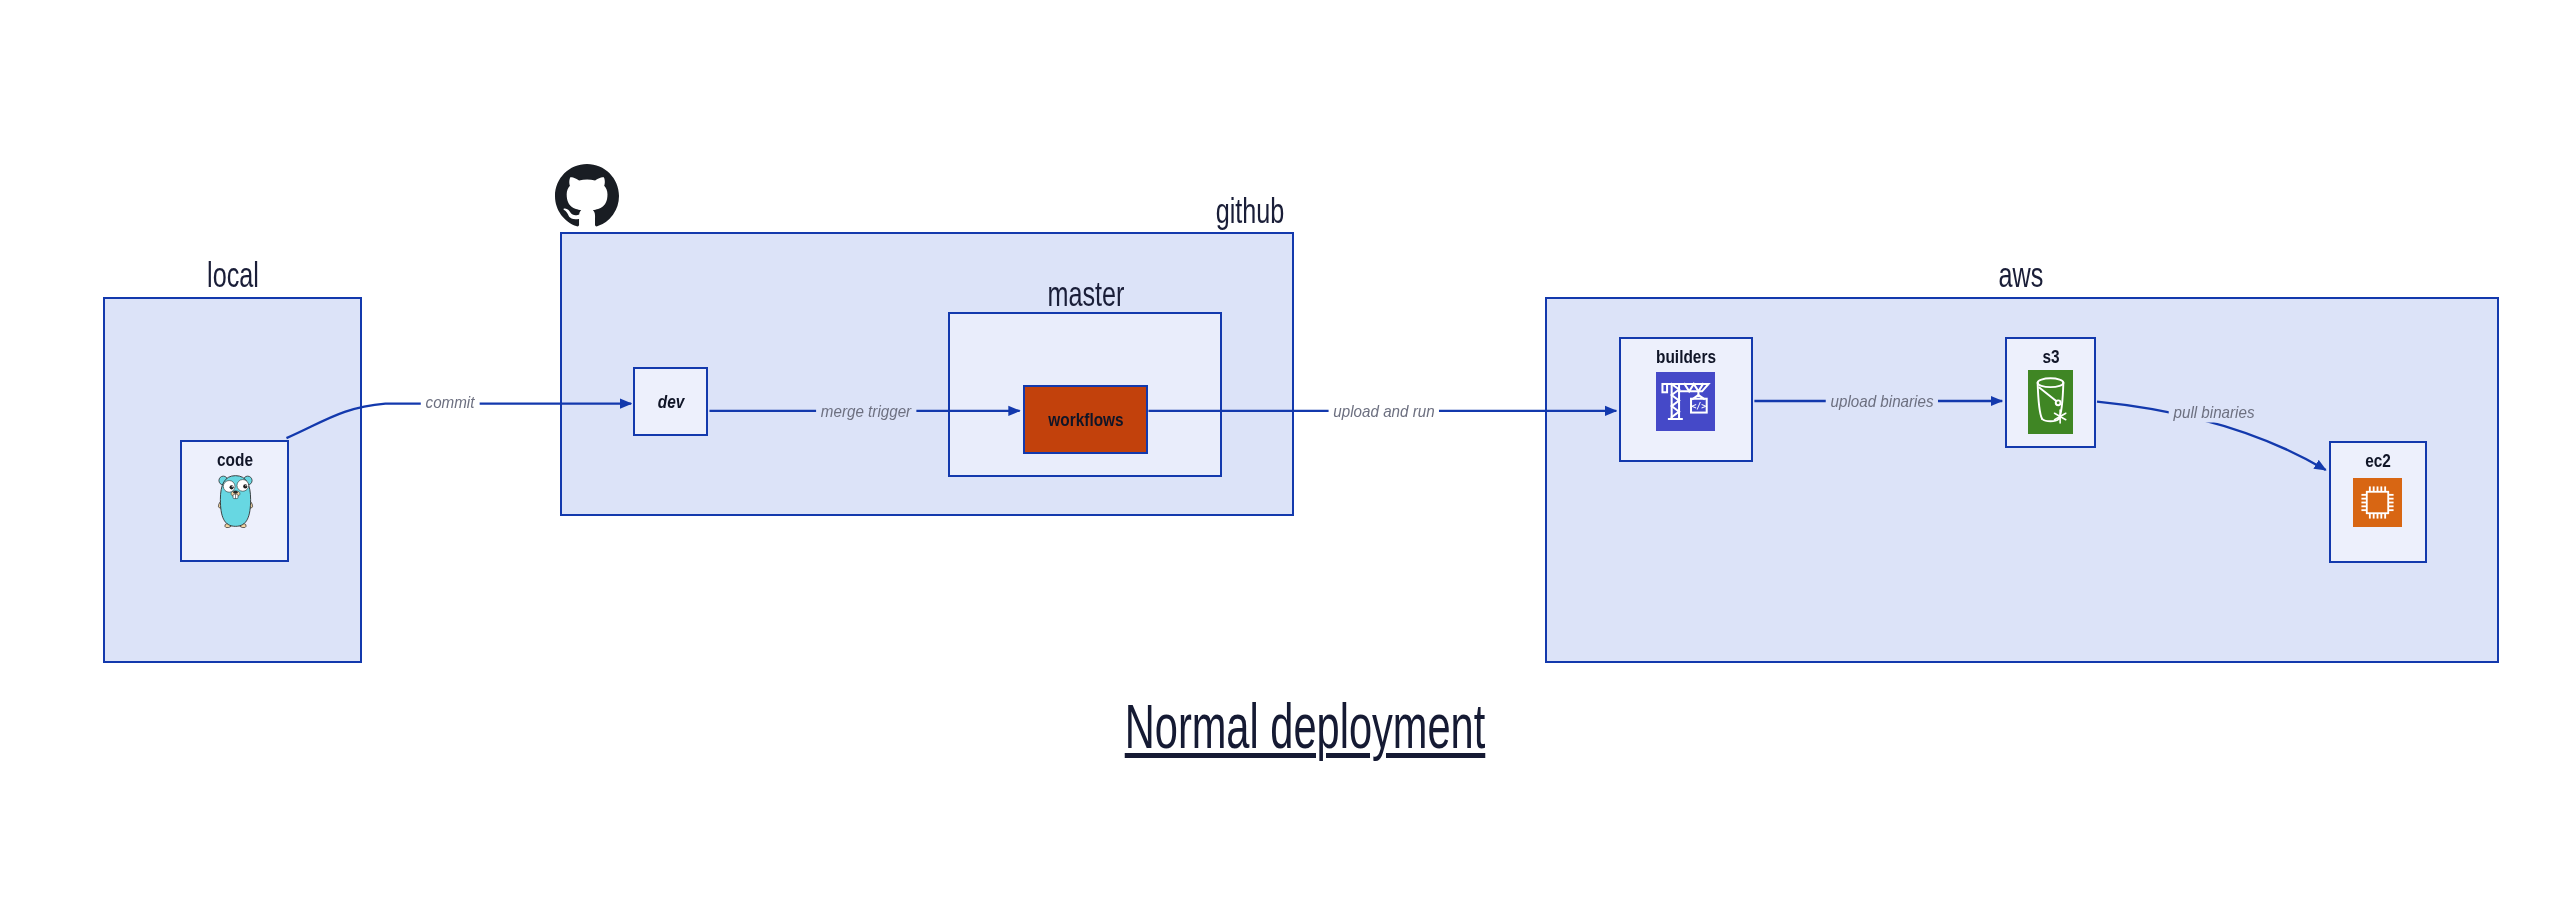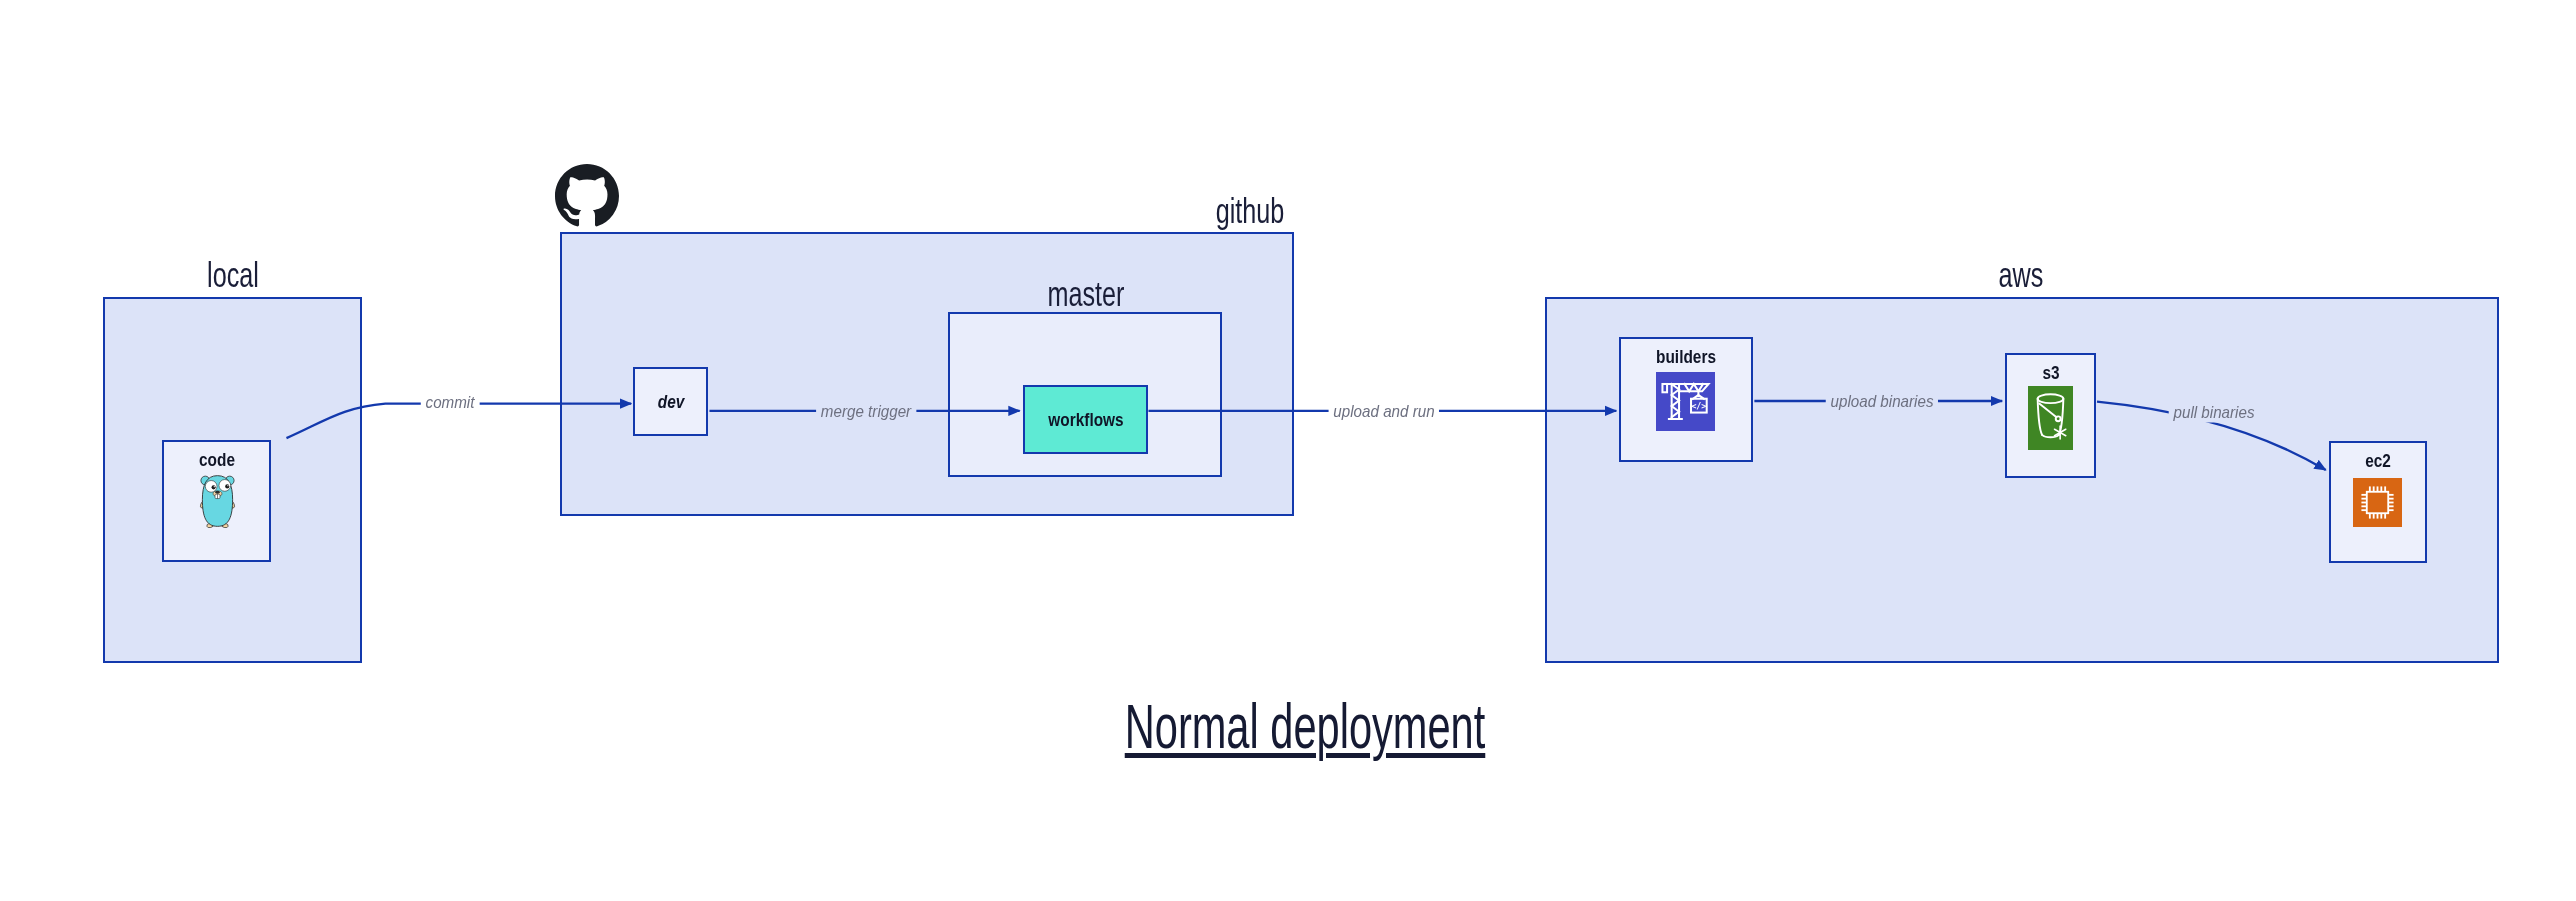--- a/index.html
+++ b/index.html
@@ -17,21 +17,21 @@
     border: 2.1px solid #1339ad;
     box-sizing: border-box;
   }
   .group.subgroup { background: #e9edfb; }
   .node {
     position: absolute;
     background: #edf0fc;
     border: 2.1px solid #1339ad;
     box-sizing: border-box;
   }
-  .node.nested2 { background: #5eead4; }
+  .node.nested2 { background: #c2410c; }
   .sec-label {
     position: absolute;
     font-size: 35px;
     color: #1a1e38;
     white-space: nowrap;
     transform: translate(-50%, -50%) scaleX(0.72);
     letter-spacing: 0px;
   }
   .node-label {
     position: absolute;
@@ -91,21 +91,21 @@
 
   <div class="group" style="left:1545px; top:297px; width:954px; height:366px;"></div>
   <span class="sec-label" style="left:2021px; top:275px;">aws</span>
 
   <div class="icon-abs" style="left:555px; top:164px; width:64px; height:64px;">
     <svg width="64" height="64" viewBox="0 0 16 16">
       <path fill="#191d23" d="M8 0C3.58 0 0 3.58 0 8c0 3.54 2.29 6.53 5.47 7.59.4.07.55-.17.55-.38 0-.19-.01-.82-.01-1.49-2.01.37-2.53-.49-2.69-.94-.09-.23-.48-.94-.82-1.13-.28-.15-.68-.52-.01-.53.63-.01 1.08.58 1.23.82.72 1.21 1.87.87 2.33.66.07-.52.28-.87.51-1.07-1.78-.2-3.64-.89-3.64-3.95 0-.87.31-1.59.82-2.15-.08-.2-.36-1.02.08-2.12 0 0 .67-.21 2.2.82.64-.18 1.32-.27 2-.27s1.36.09 2 .27c1.53-1.04 2.2-.82 2.2-.82.44 1.1.16 1.92.08 2.12.51.56.82 1.27.82 2.15 0 3.07-1.87 3.75-3.65 3.95.29.25.54.73.54 1.48 0 1.07-.01 1.93-.01 2.2 0 .21.15.46.55.38A8.01 8.01 0 0 0 16 8c0-4.42-3.58-8-8-8z"></path>
     </svg>
   </div>
 
-  <div class="node" style="left:162px; top:440px; width:109px; height:122px;">
+  <div class="node" style="left:180px; top:440px; width:109px; height:122px;">
     <span class="node-label top">code</span>
     <div class="icon-abs" style="left:34px; top:32px; width:39px; height:54px;">
       <svg width="39" height="54" viewBox="0 0 80 110">
         <circle cx="15" cy="13" r="9" fill="#67d7e2" stroke="#2b2b2b" stroke-width="1.6"></circle>
         <circle cx="65" cy="13" r="9" fill="#67d7e2" stroke="#2b2b2b" stroke-width="1.6"></circle>
         <ellipse cx="10" cy="63" rx="4.5" ry="7" fill="#f3d4a2" stroke="#2b2b2b" stroke-width="1.4" transform="rotate(18 10 63)"></ellipse>
         <ellipse cx="70" cy="63" rx="4.5" ry="7" fill="#f3d4a2" stroke="#2b2b2b" stroke-width="1.4" transform="rotate(-18 70 63)"></ellipse>
         <ellipse cx="25" cy="105" rx="7" ry="4.5" fill="#f3d4a2" stroke="#2b2b2b" stroke-width="1.4" transform="rotate(-15 25 105)"></ellipse>
         <ellipse cx="55" cy="105" rx="7" ry="4.5" fill="#f3d4a2" stroke="#2b2b2b" stroke-width="1.4" transform="rotate(15 55 105)"></ellipse>
         <path d="M40 3 C17 3 9 22 9 52 C9 86 16 107 40 107 C64 107 71 86 71 52 C71 22 63 3 40 3 Z" fill="#67d7e2" stroke="#2b2b2b" stroke-width="1.8"></path>
@@ -145,21 +145,21 @@
           <path d="M31 13 L36 21 L41 13 L46 21 L51 13"></path>
           <line x1="46" y1="21" x2="46" y2="26"></line>
           <path d="M40 29 L46 25 L52 29"></path>
           <rect x="38" y="29" width="17" height="15"></rect>
         </g>
         <text x="46.5" y="40.5" fill="#ffffff" font-size="9" font-weight="bold" font-family="DejaVu Sans Mono, monospace" text-anchor="middle">&lt;/&gt;</text>
       </svg>
     </div>
   </div>
 
-  <div class="node" style="left:2005px; top:337px; width:91px; height:125px;margin-top:16px;">
+  <div class="node" style="left:2005px; top:337px; width:91px; height:111px;">
     <span class="node-label top">s3</span>
     <div class="icon-abs" style="left:20.6px; top:31px; width:45px; height:64px; background:#3f8624;">
       <svg width="45" height="64" viewBox="0 0 56 78">
         <g stroke="#ffffff" stroke-width="2.4" fill="none" stroke-linecap="round">
           <ellipse cx="28" cy="15" rx="16" ry="5.5"></ellipse>
           <path d="M12 15 C12.5 31 14 53 17.5 60"></path>
           <path d="M44 15 C43.5 31 42 53 38.5 60"></path>
           <path d="M17.5 60 C22 64 34 64 38.5 60"></path>
           <path d="M14 21 L35.5 38"></path>
           <circle cx="37.5" cy="40" r="3"></circle>

